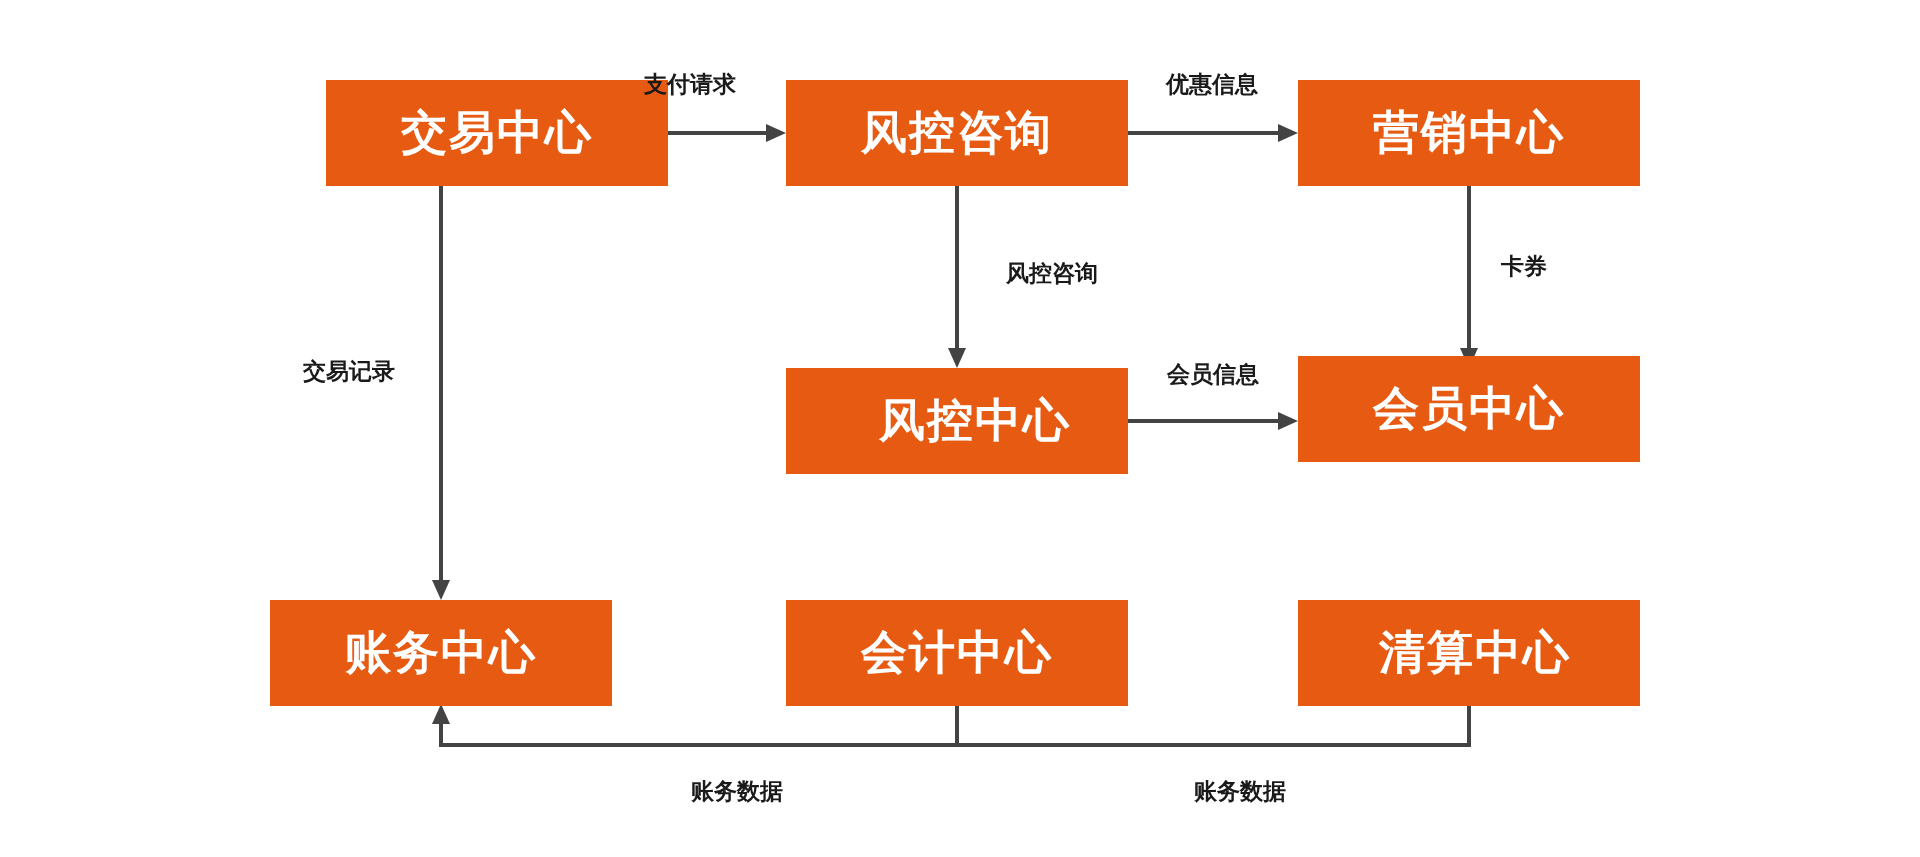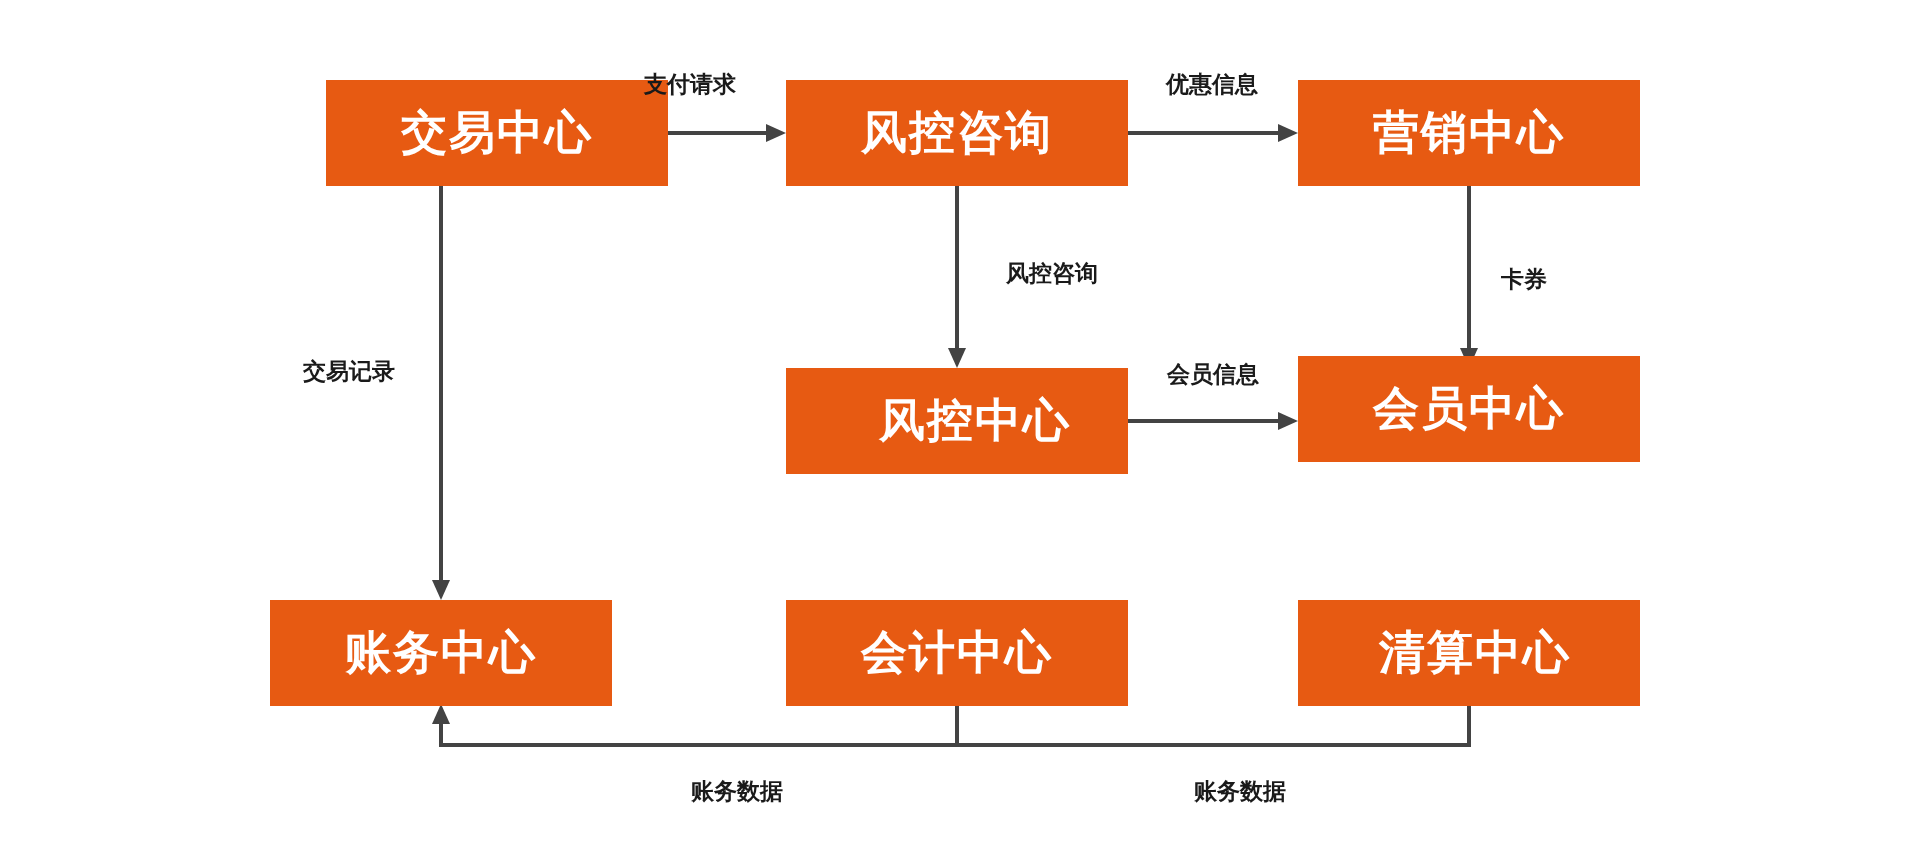--- a/index.html
+++ b/index.html
@@ -104,18 +104,18 @@
   <div class="node" style="left:786px;  top:368px;padding-left:36px;">风控中心</div>
   <div class="node" style="left:1298px; top:356px;">会员中心</div>
   <div class="node" style="left:270px;  top:600px;">账务中心</div>
   <div class="node" style="left:786px;  top:600px;">会计中心</div>
   <div class="node" style="left:1298px; top:600px;padding-left:12px;">清算中心</div>
 
   <span class="edge-label" style="left:690px;  top:84px;">支付请求</span>
   <span class="edge-label" style="left:1212px; top:84px;font-family:Liberation Mono, monospace;">优惠信息</span>
   <span class="edge-label" style="left:349px;  top:371px;">交易记录</span>
   <span class="edge-label" style="left:1052px; top:273px;">风控咨询</span>
-  <span class="edge-label" style="left:1524px; top:266px;margin-top:13px;">卡券</span>
+  <span class="edge-label" style="left:1524px; top:266px;">卡券</span>
   <span class="edge-label" style="left:1213px; top:374px;">会员信息</span>
   <span class="edge-label" style="left:737px;  top:791px;">账务数据</span>
   <span class="edge-label" style="left:1240px; top:791px;">账务数据</span>
 
 </div>
 
 </body></html>

